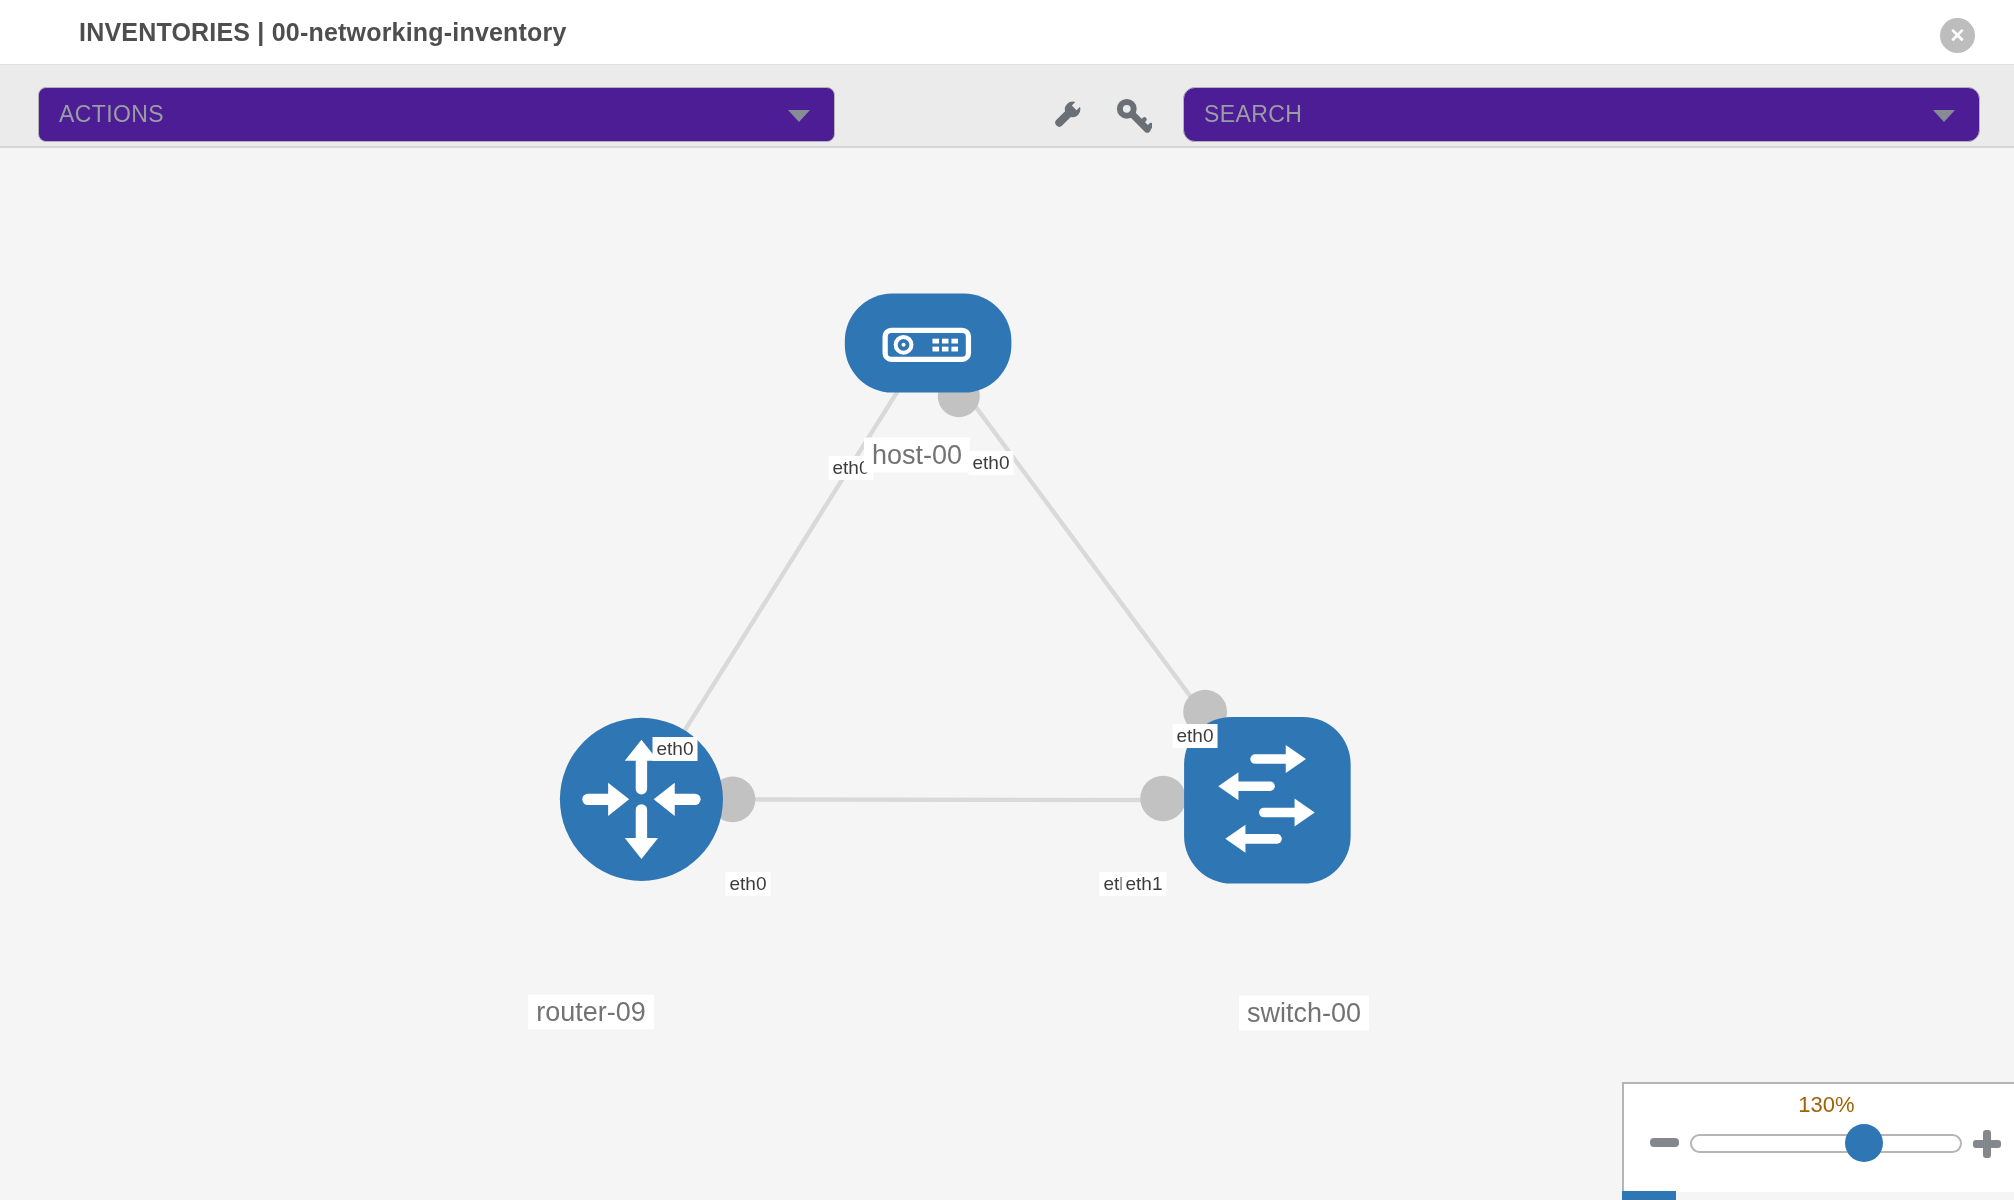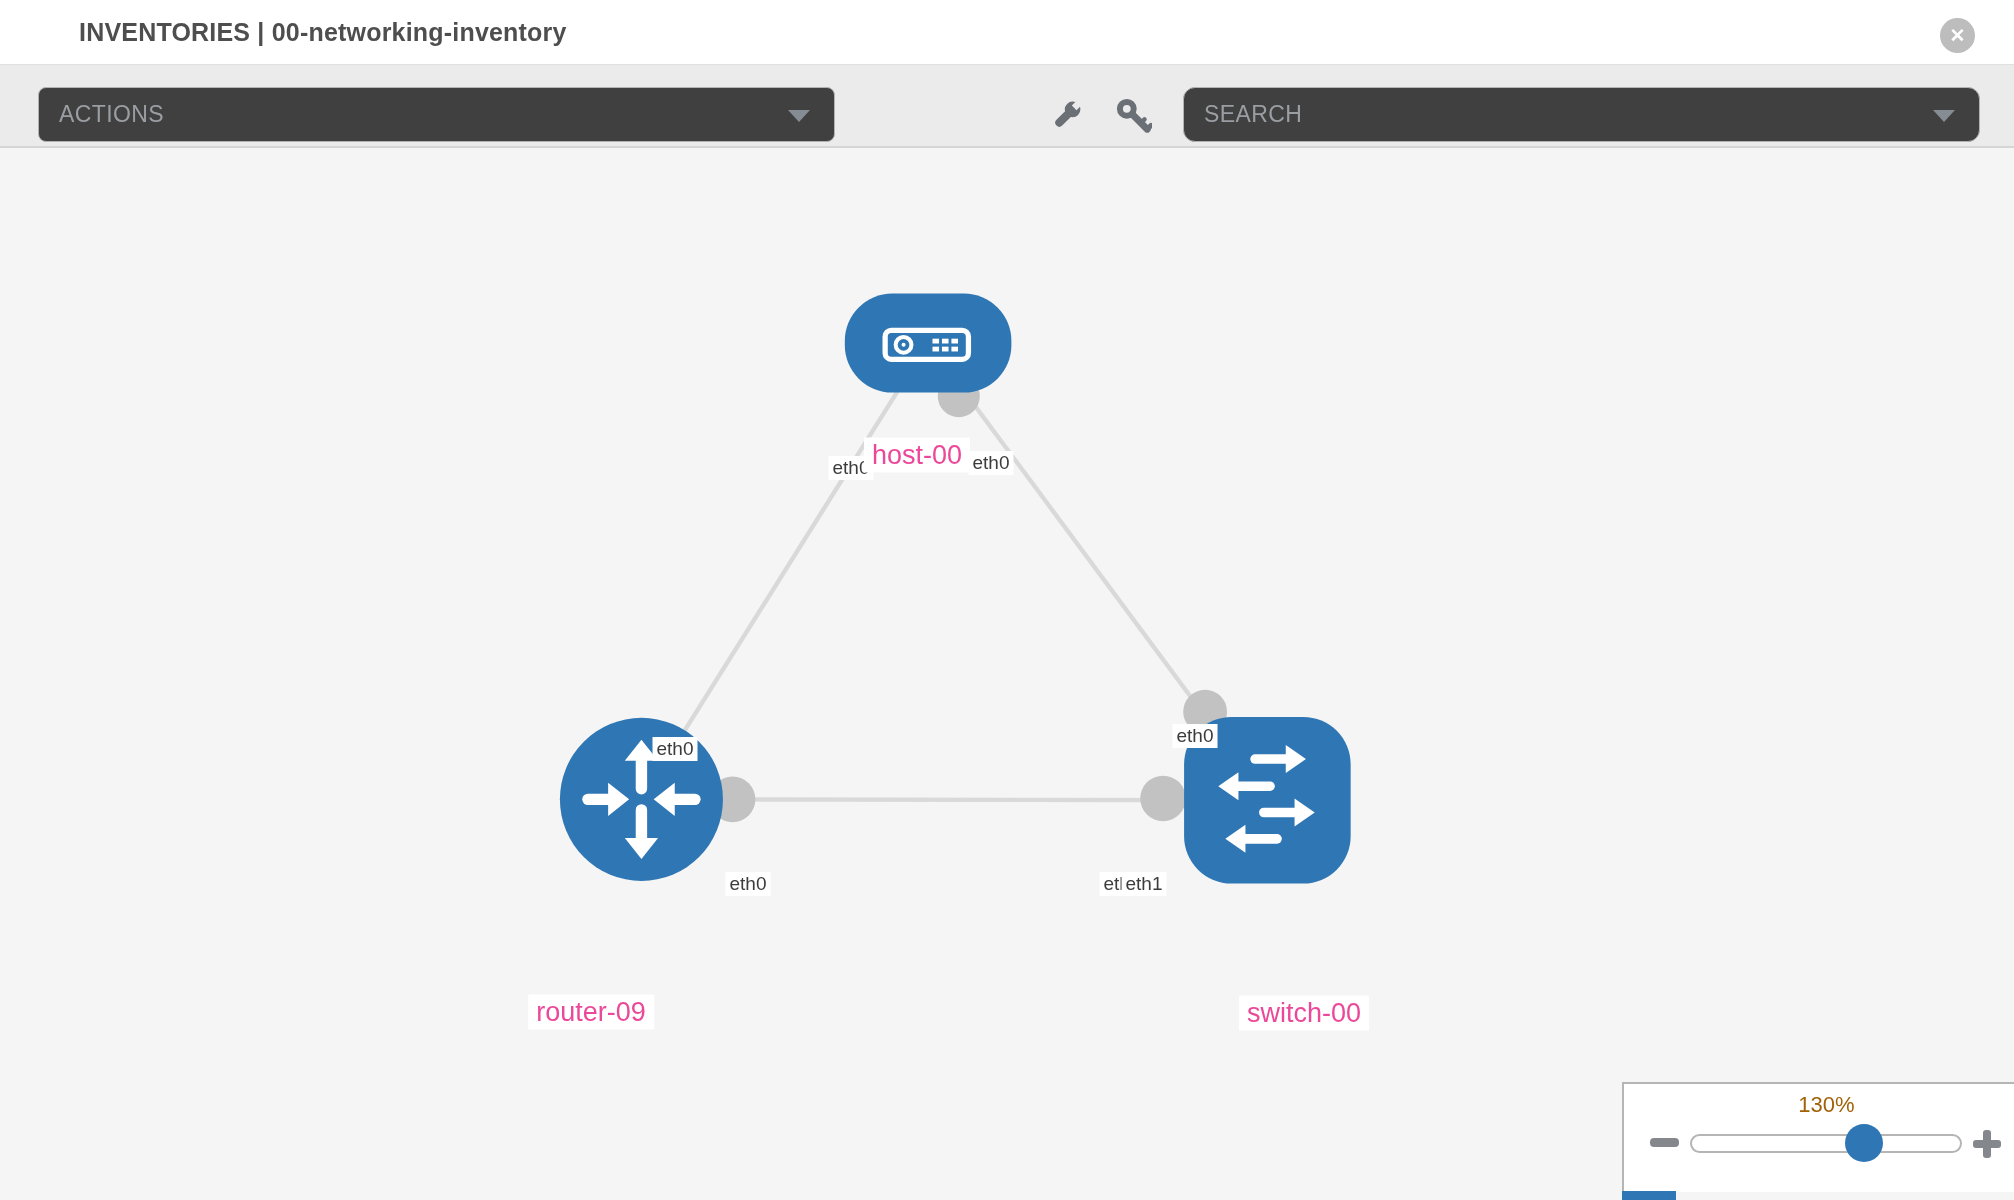--- a/index.html
+++ b/index.html
@@ -10,38 +10,38 @@
   .header { position:absolute; left:0; top:0; width:2014px; height:64px; background:#ffffff; }
   .page-title { position:absolute; left:38px; top:0; height:64px; line-height:64px;
     font-size:25px; font-weight:700; color:#4e4e4e; letter-spacing:0.2px;margin-left:41px; }
   .close-btn { position:absolute; left:1940px; top:18px; width:35px; height:35px;
     border-radius:50%; background:#bdbdbd; color:#ffffff; text-align:center;
     line-height:35px; font-size:19px; font-weight:700; cursor:pointer; }
 
   
   .toolbar { position:absolute; left:0; top:64px; width:2014px; height:84px;
     background:#ebebeb; border-top:1px solid #e0e0e0; border-bottom:2px solid #d6d6d6; }
-  .combo { position:absolute; top:22px; height:55px; background:#404040;
+  .combo { position:absolute; top:22px; height:55px; background:#4c1d95;
     border:1px solid #b3b3b3; border-radius:8px; font-size:23px; color:#9a9ea3;
     line-height:53px; padding-left:20px; letter-spacing:0.4px; cursor:pointer; }
   .combo-actions { left:38px;  width:797px; }
   .combo-search  { left:1183px; width:797px;border-radius:12px; }
   .combo .arrow { position:absolute; right:24px; top:22px; width:0; height:0;
     border-left:11px solid transparent; border-right:11px solid transparent;
     border-top:12px solid #868c94; }
   .tool-icon { position:absolute; top:33px; width:36px; height:36px; cursor:pointer; }
   .tool-wrench { left:1048px; }
   .tool-key    { left:1116px; }
 
   
   .graph { position:absolute; left:0; top:148px; width:2014px; height:1052px; background:#f5f5f5; }
   .graph svg.topo { position:absolute; left:0; top:0; }
 
   .node-label, .if-label { position:absolute; transform:translate(-50%,-50%);
-    background:#ffffff; color:#ec4899; white-space:nowrap; }
+    background:#ffffff; color:#737373; white-space:nowrap; }
   .node-label { font-size:27px; padding:2px 8px; }
   .if-label   { font-size:19px; padding:1px 4px; color:#3c3c3c; }
 
   
   .zoom-panel { position:absolute; left:1622px; top:1082px; width:400px; height:110px;
     background:#ffffff; border-left:2px solid #b5b5b5; border-top:2px solid #b5b5b5; }
   .zoom-level { position:absolute; left:155px; top:8px; width:95px; text-align:center;
     font-size:22px; color:#a16207; }
   .zoom-minus { position:absolute; left:26px; top:54px; width:29px; height:9px;
     border-radius:4px; background:#84888d; cursor:pointer; }

